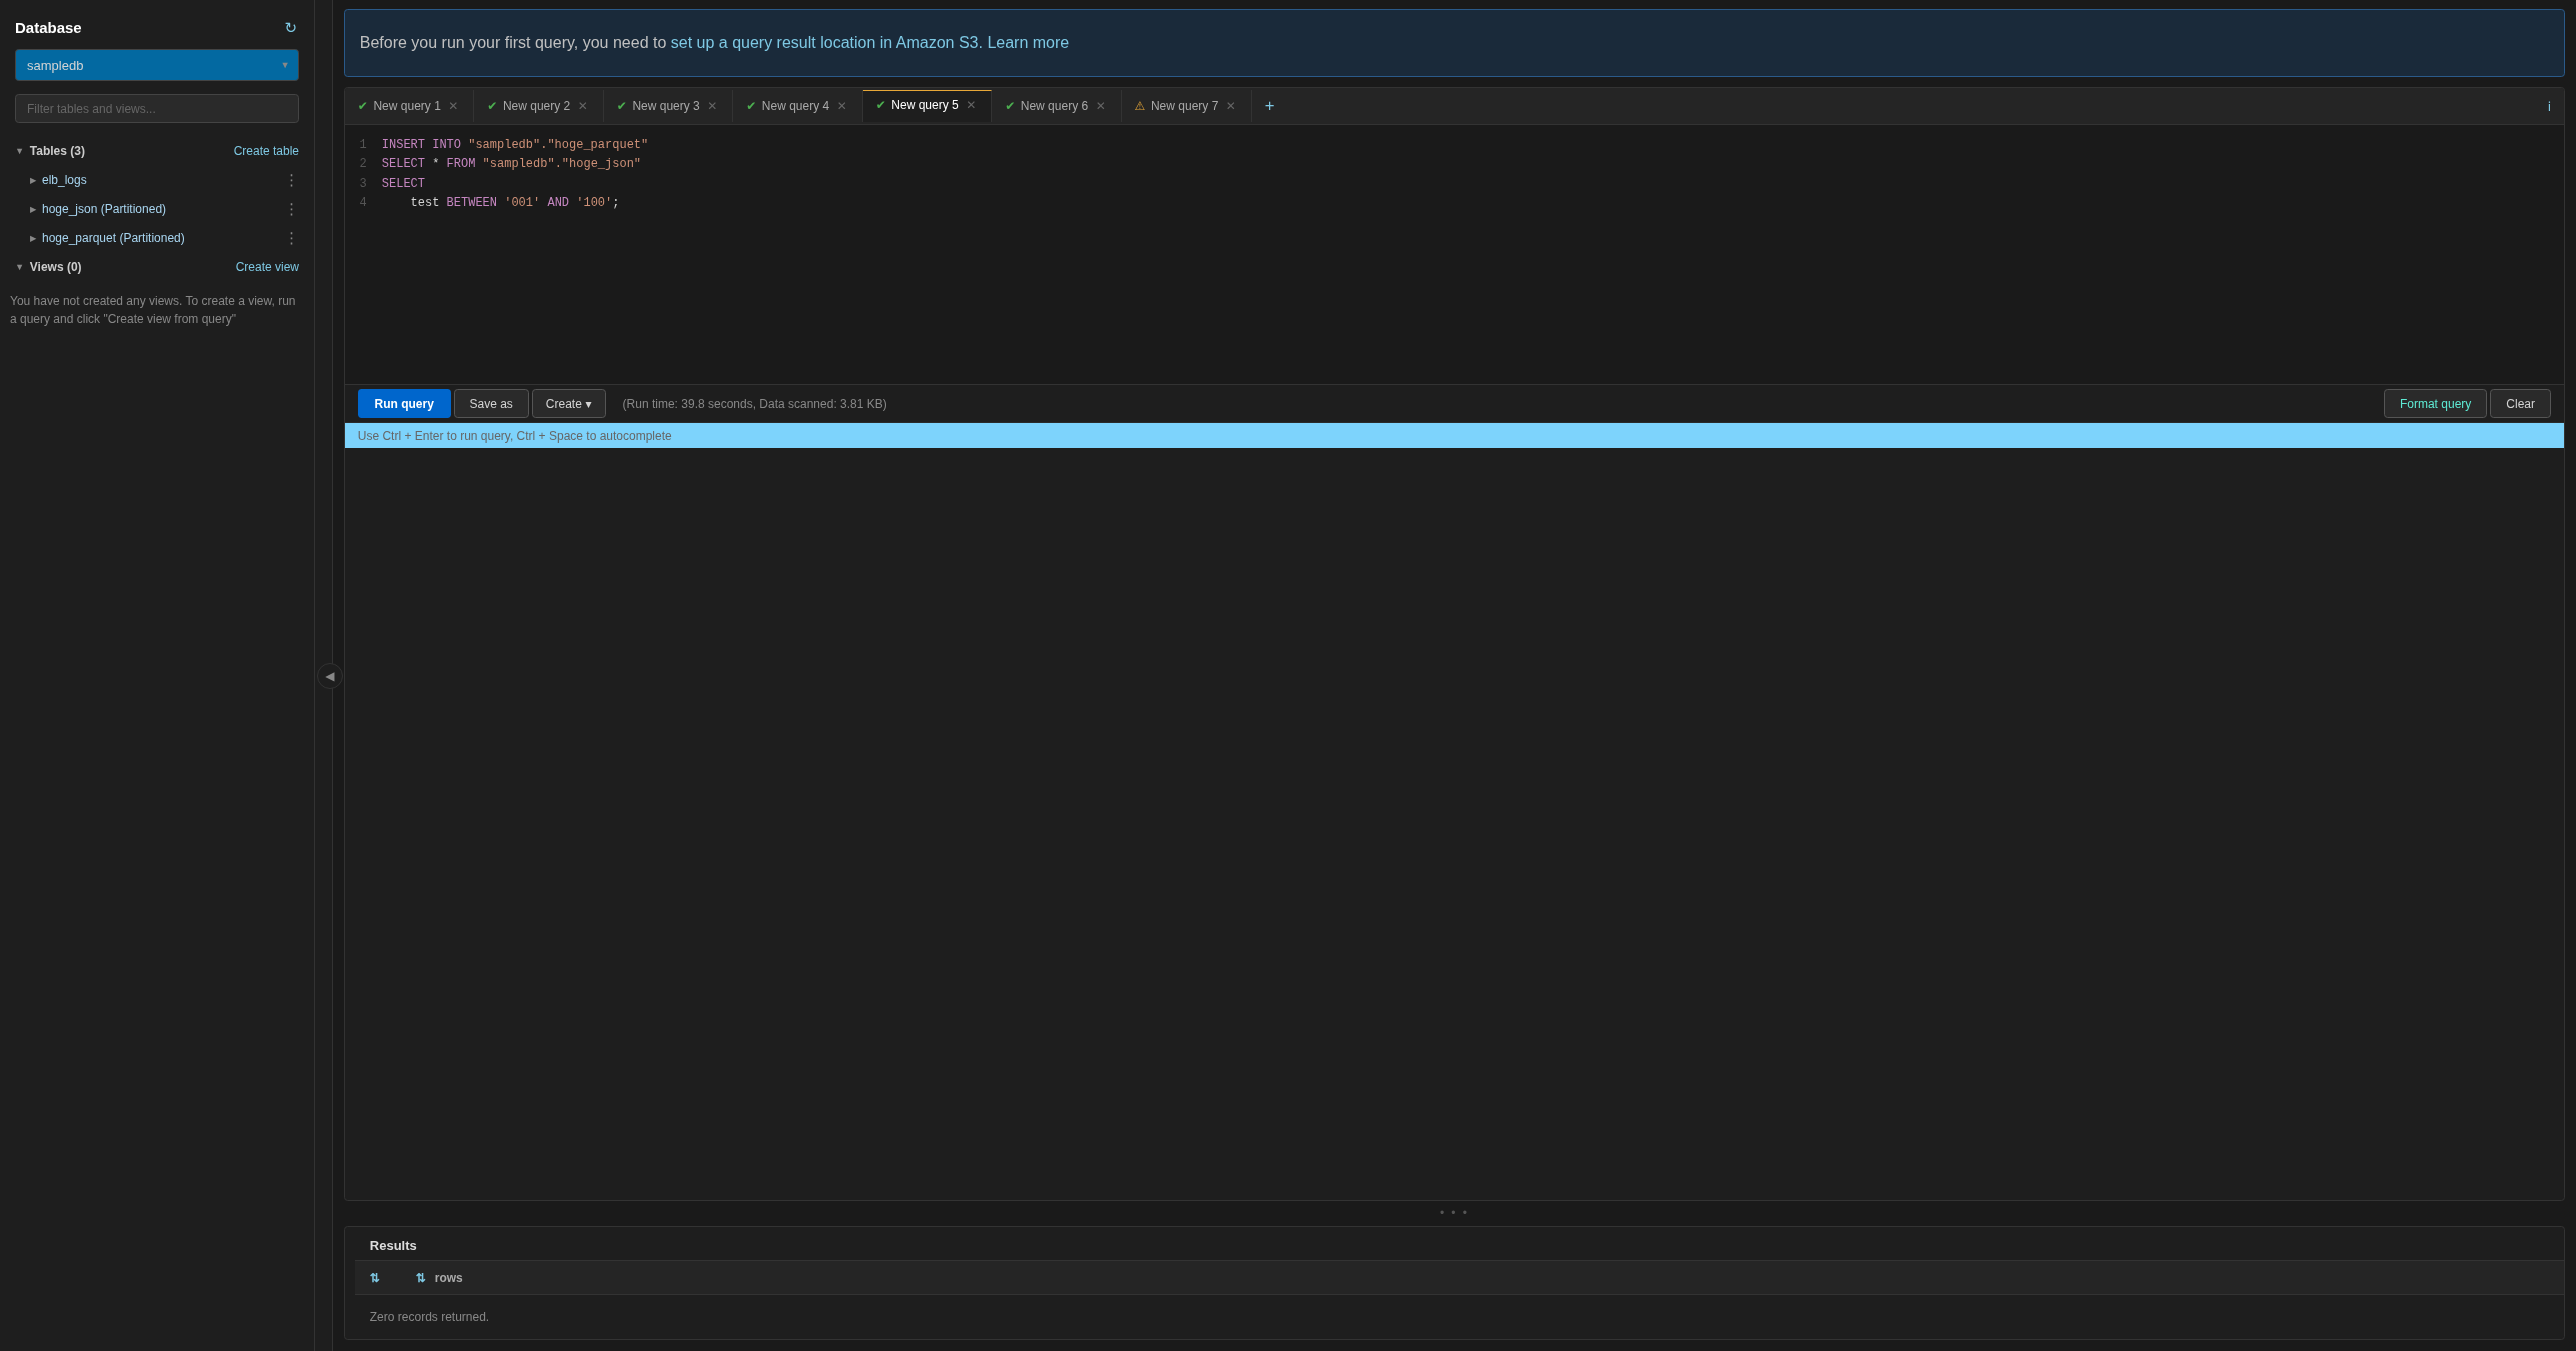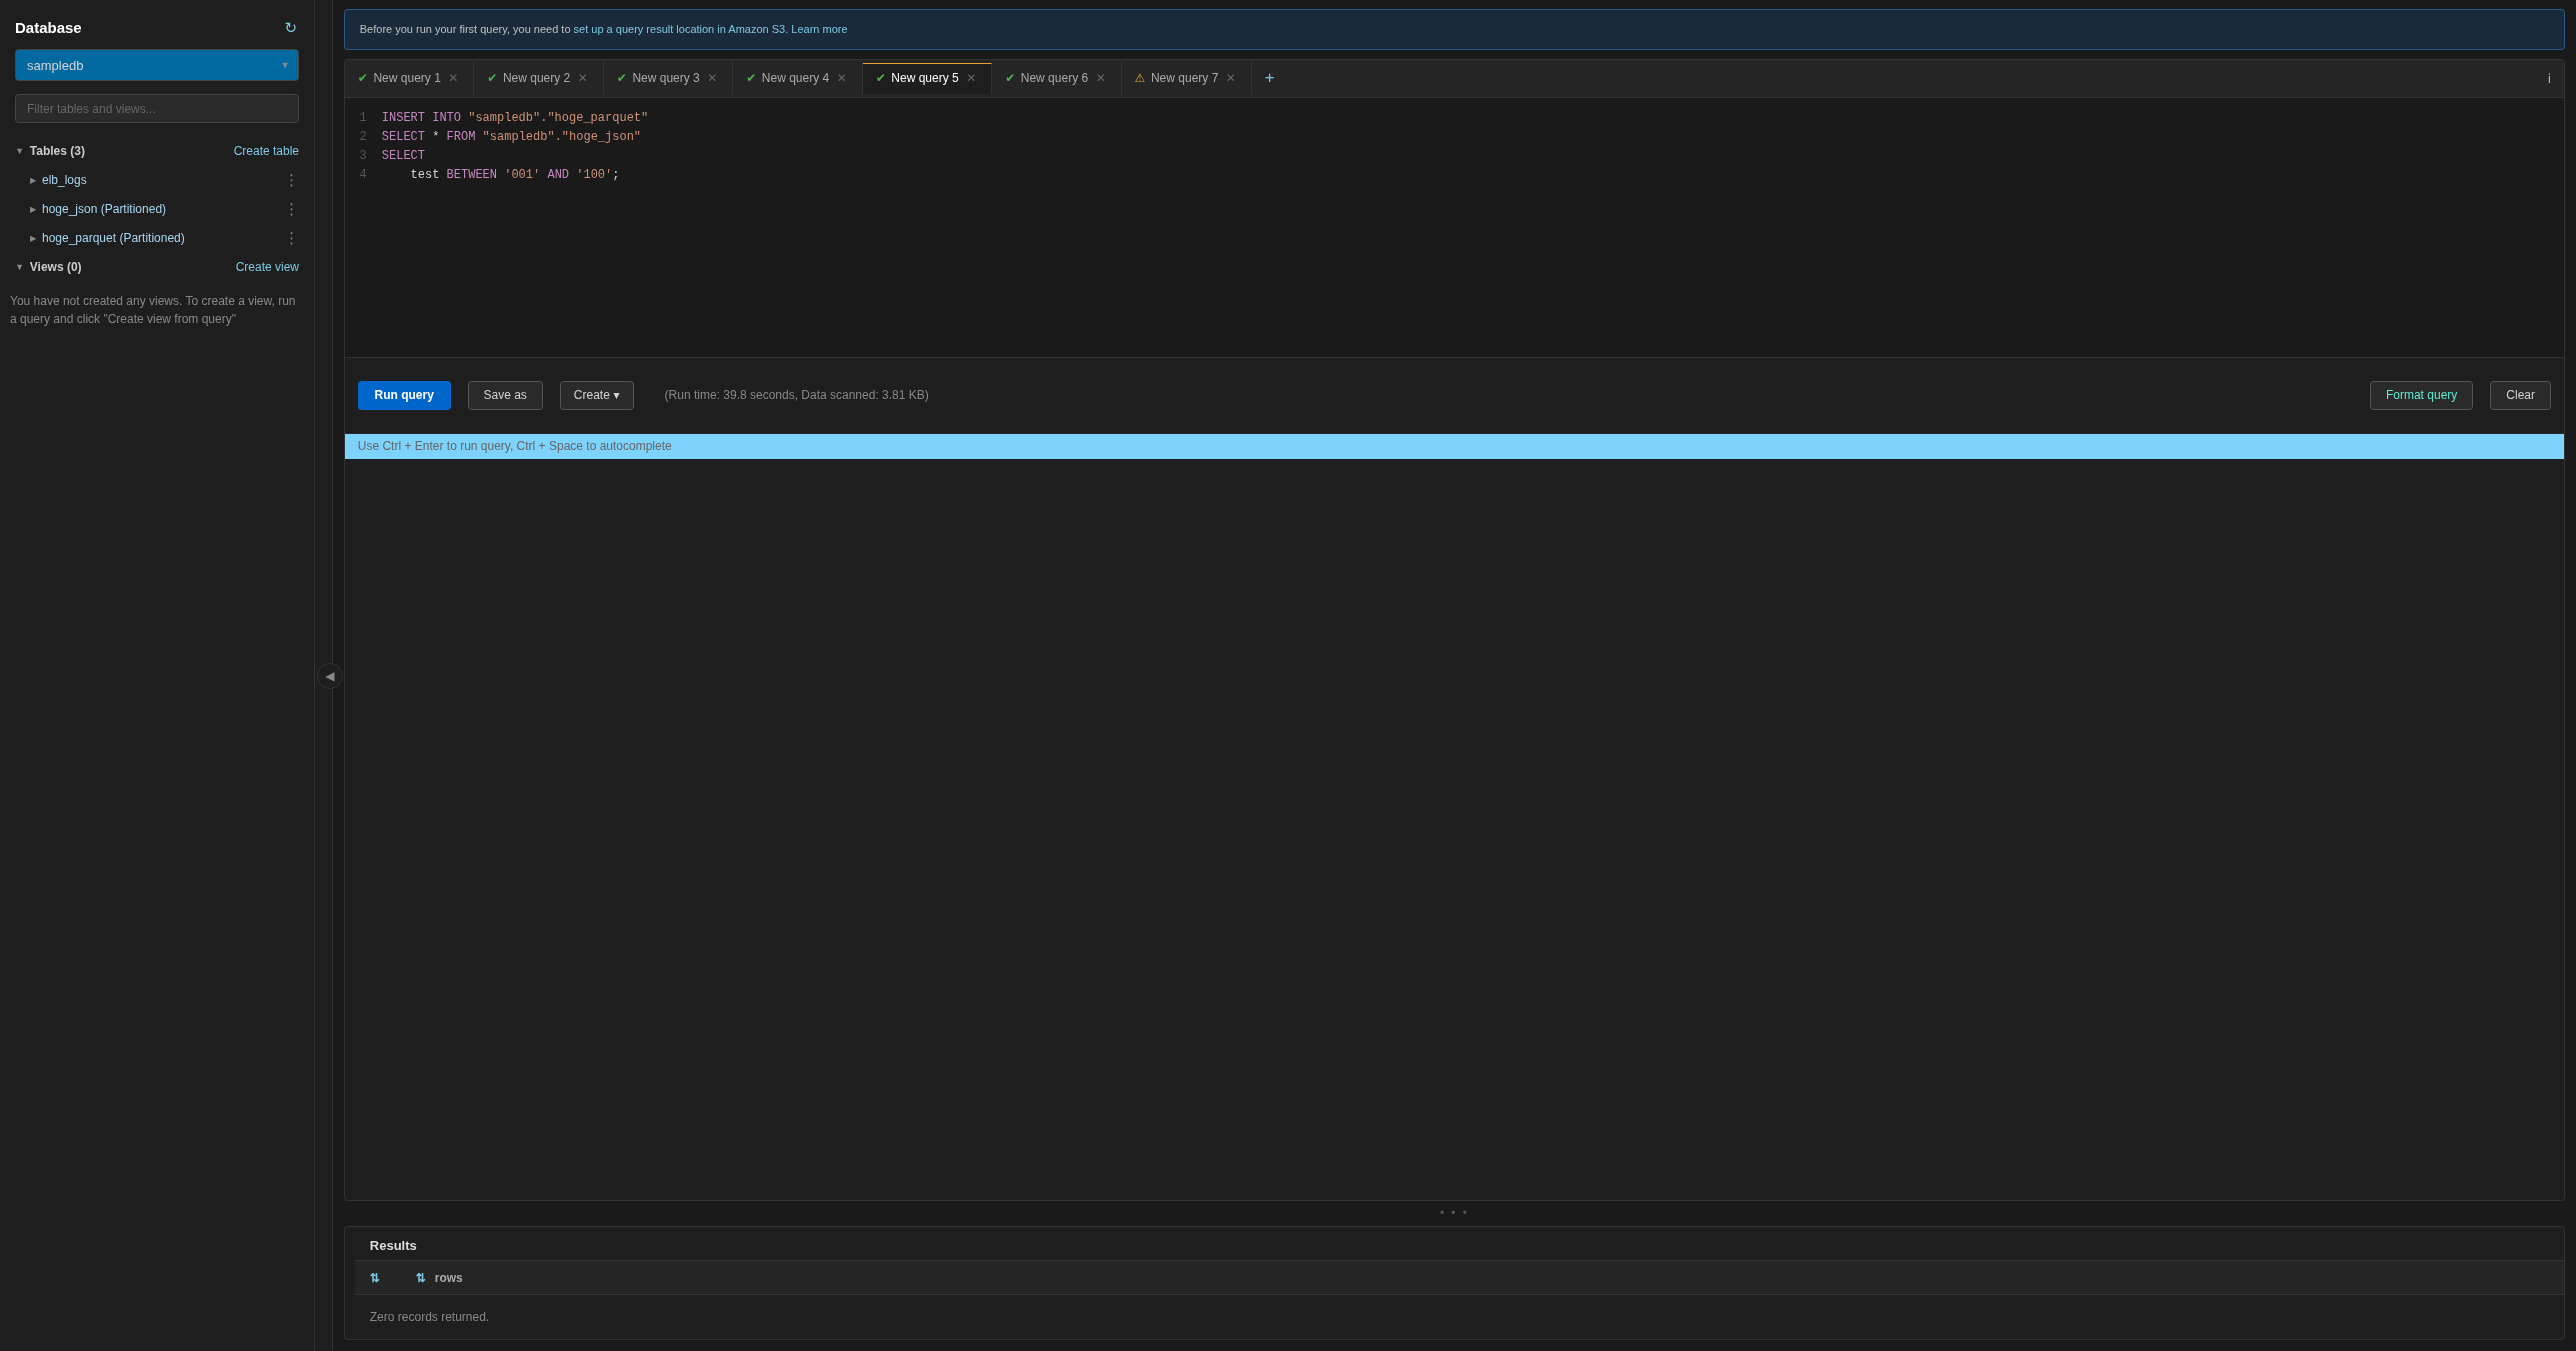--- a/index.html
+++ b/index.html
@@ -168,22 +168,22 @@
       flex-direction: column;
       overflow: hidden;
     }
 
     
     .info-banner {
       background: #1a2a3a;
       border: 0.9px solid #2a5a8a;
       border-radius: 3.7px;
       margin: 9.3px 11px;
-      padding: 11px 15px;
-      font-size: 11px;
+      padding: 21px 15px;
+      font-size: 16px;
       color: #c0c0c0;
       line-height: 1.5;
       flex-shrink: 0;
     }
 
     .info-banner a {
       color: #7ec8e3;
       text-decoration: none;
     }
 
@@ -303,23 +303,23 @@
       white-space: pre;
     }
 
     .kw-purple { color: #c586c0; }
     .kw-string { color: #ce9178; }
 
     
     .editor-toolbar {
       display: flex;
       align-items: center;
-      padding: 23px 13px;
+      padding: 4px 13px;
       border-top: 0.9px solid #333;
-      gap: 17px;
+      gap: 3px;
       flex-shrink: 0;
       background: #1e1e1e;
     }
 
     .btn-run {
       background: #0066cc;
       color: #fff;
       border: none;
       padding: 7.4px 16.7px;
       border-radius: 3.7px;

